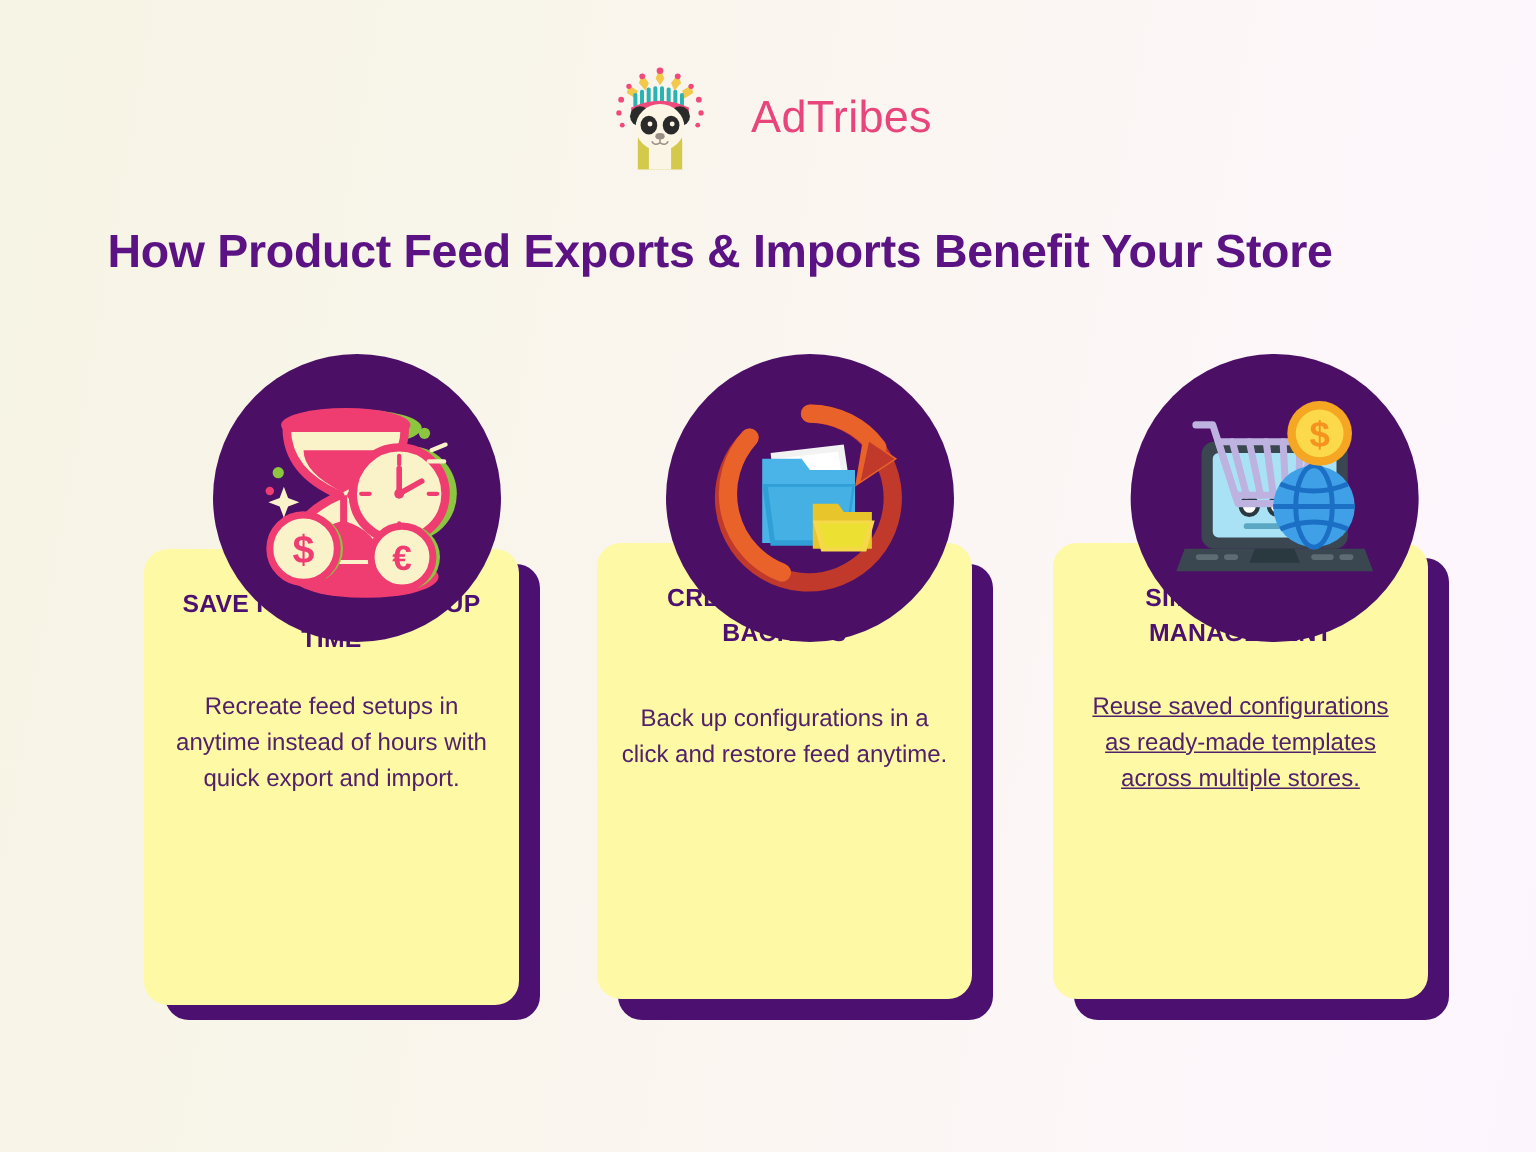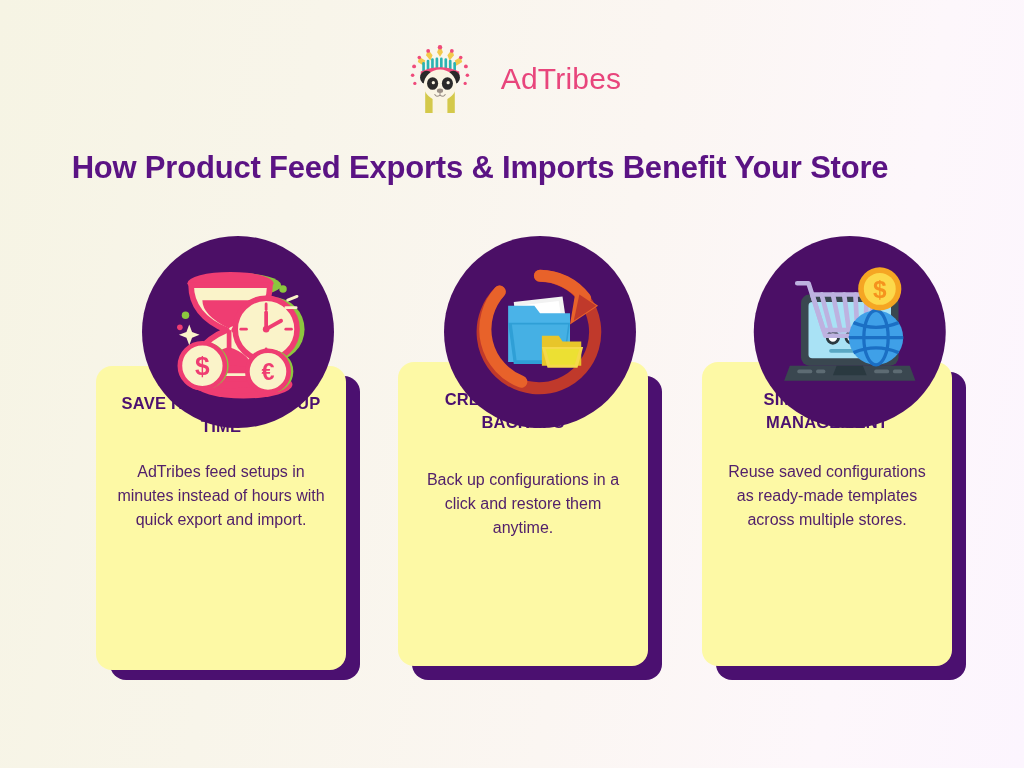--- a/index.html
+++ b/index.html
@@ -136,21 +136,21 @@
     text-transform: uppercase;
   }
   .card-body {
     margin-top: 22px;
     font-size: 16px;
     font-weight: 400;
     line-height: 1.52;
     color: #52216b;
   }
   .card-wrap.c2 .card-body { margin-top: 34px; }
-  .card-wrap.c3 .card-body { margin-top: 26px; }
+  .card-wrap.c3 .card-body { margin-top: 26px; text-decoration: underline; }
 </style>
 </head>
 <body>
 
 <div class="brand">
   <span>
     <svg class="brand-mark" viewBox="0 0 100 100" xmlns="http://www.w3.org/2000/svg">
 
       <g>
         <path d="M50 4 L54 14 L50 20 L46 14 Z" fill="#f2c94c"></path>
@@ -255,21 +255,21 @@
           <g stroke="#faf3c9" stroke-width="3" stroke-linecap="round">
             <line x1="133" y1="46" x2="143" y2="42"></line>
             <line x1="131" y1="54" x2="142" y2="54"></line>
           </g>
         </svg>
       </span>
     </div>
 
     <div class="card">
       <div class="card-title">SAVE HOURS OF SETUP TIME</div>
-      <div class="card-body">AdTribes feed setups in minutes instead of hours with quick export and import.</div>
+      <div class="card-body">Recreate feed setups in anytime instead of hours with quick export and import.</div>
     </div>
   </div>
 
   <div class="card-wrap c2">
     <div class="card-shadow"></div>
 
     <div class="icon-circle">
       <span>
         <svg class="icon-art" viewBox="0 0 160 160" xmlns="http://www.w3.org/2000/svg">
 
@@ -290,21 +290,21 @@
 
           <path d="M82 84 L100 84 L104 90 L124 90 L124 116 L82 116 Z" fill="#e8c52a"></path>
           <path d="M82 96 L126 96 L120 118 L88 118 Z" fill="#f5d94a"></path>
           <path d="M86 98 L122 98 L117 115 L91 115 Z" fill="#ece033"></path>
         </svg>
       </span>
     </div>
 
     <div class="card">
       <div class="card-title">CREATE RELIABLE BACKUPS</div>
-      <div class="card-body">Back up configurations in a click and restore them anytime.</div>
+      <div class="card-body">Back up configurations in a click and restore feed anytime.</div>
     </div>
   </div>
 
   <div class="card-wrap c3">
     <div class="card-shadow"></div>
 
     <div class="icon-circle">
       <span>
         <svg class="icon-art" viewBox="0 0 160 160" xmlns="http://www.w3.org/2000/svg">
 

